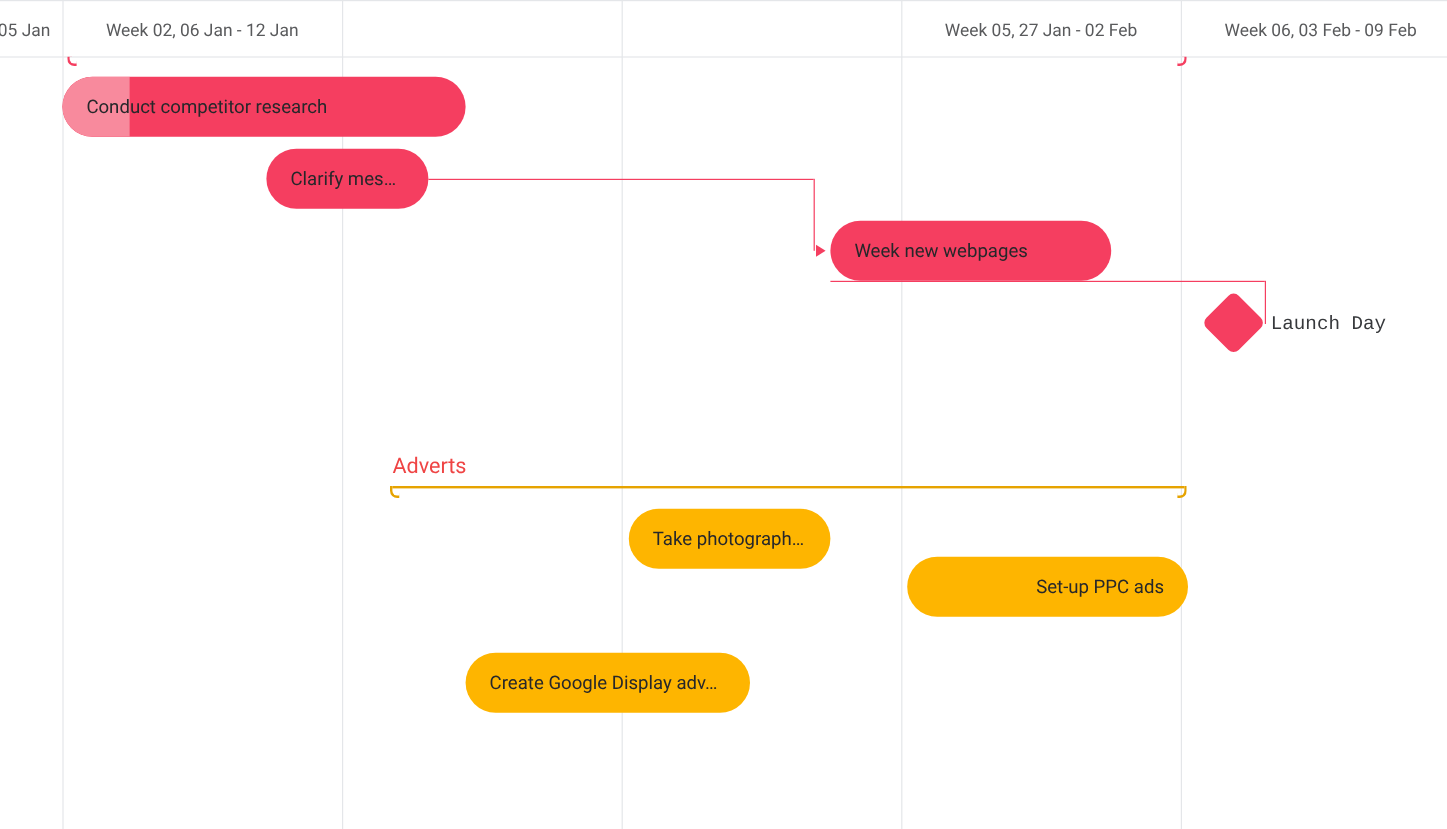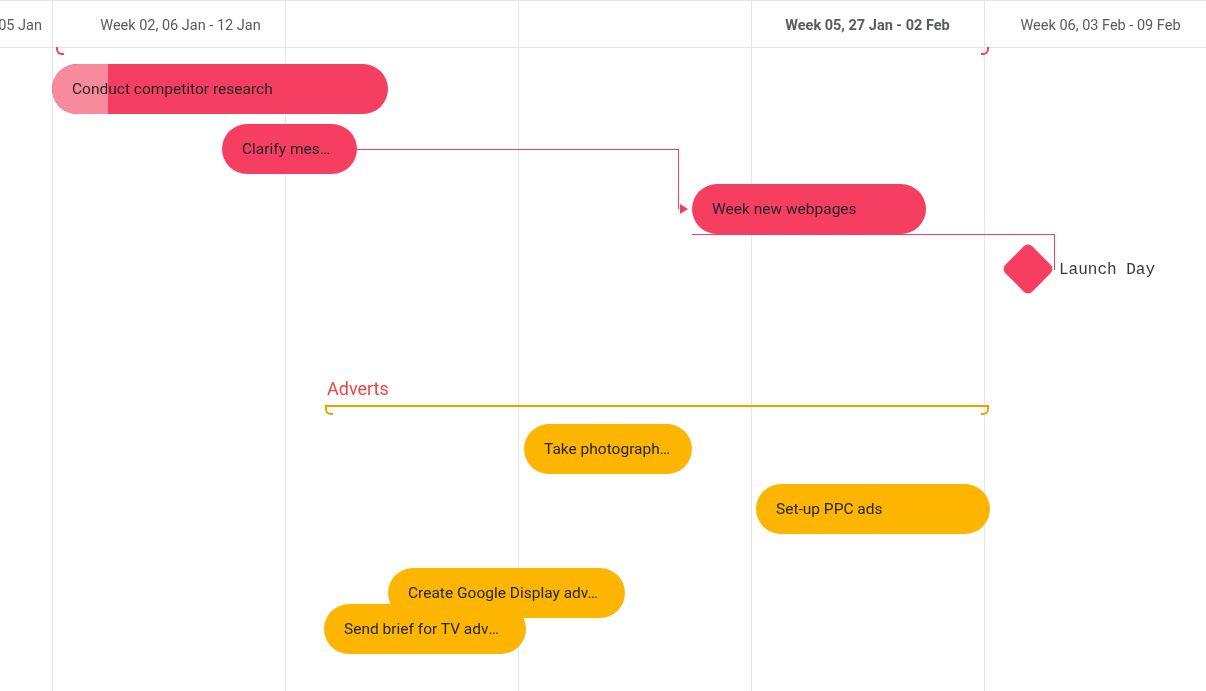--- a/index.html
+++ b/index.html
@@ -42,22 +42,22 @@
   .dep-arrow{position:absolute;width:0;height:0;border-top:5px solid transparent;
     border-bottom:5px solid transparent;border-left:8px solid var(--pink);pointer-events:none;}
 </style>
 </head>
 <body>
 
 <div class="gantt">
 
   <div class="timeline-header">
     <div class="timeline-cell" style="left:-181px;width:233px;justify-content:flex-end;padding-right:10px;">Week 01, 30 Dec - 05 Jan</div>
-    <div class="timeline-cell" style="left:64px;width:233px;">Week 02, 06 Jan - 12 Jan</div>
-    <div class="timeline-cell" style="left:751px;width:233px;font-weight:bold;">Week 05, 27 Jan - 02 Feb</div>
+    <div class="timeline-cell" style="left:52px;width:233px;">Week 02, 06 Jan - 12 Jan</div>
+    <div class="timeline-cell" style="left:751px;width:233px;">Week 05, 27 Jan - 02 Feb</div>
     <div class="timeline-cell" style="left:984px;width:233px;">Week 06, 03 Feb - 09 Feb</div>
   </div>
 
   <div class="grid">
     <div class="gridline" style="left:52px;"></div>
     <div class="gridline" style="left:285px;"></div>
     <div class="gridline" style="left:518px;"></div>
     <div class="gridline" style="left:751px;"></div>
     <div class="gridline" style="left:984px;"></div>
   </div>
@@ -98,26 +98,23 @@
     <div style="position:absolute;left:327px;top:357px;width:660px;height:12px;">
       <div style="position:absolute;left:0;right:0;top:0;height:0;border-top:2px solid var(--yellow-border);"></div>
       <div style="position:absolute;left:-2px;top:0;width:8px;height:10px;border-left:2px solid var(--yellow-border);border-bottom-left-radius:6px;border-bottom:2px solid var(--yellow-border);"></div>
       <div style="position:absolute;right:-2px;top:0;width:8px;height:10px;border-right:2px solid var(--yellow-border);border-bottom-right-radius:6px;border-bottom:2px solid var(--yellow-border);"></div>
     </div>
 
     <div class="task yellow" style="left:524px;top:376px;width:168px;">
       <span class="label">Take photographs…</span>
     </div>
 
-    <div class="task yellow" style="left:756px;top:436px;width:234px;">
+    <div class="task yellow" style="left:756px;top:416px;width:234px;justify-content:flex-end;">
       <span class="label">Set-up PPC ads</span>
     </div>
 
-    <div class="task yellow" style="left:388px;top:520px;width:237px;">
+    <div class="task yellow" style="left:388px;top:496px;width:237px;">
       <span class="label">Create Google Display adv…</span>
     </div>
 
-    <div class="task yellow" style="left:324px;top:556px;width:202px;">
-      <span class="label">Send brief for TV advert</span>
-    </div>
 
   </div>
 </div>
 
 </body></html>

